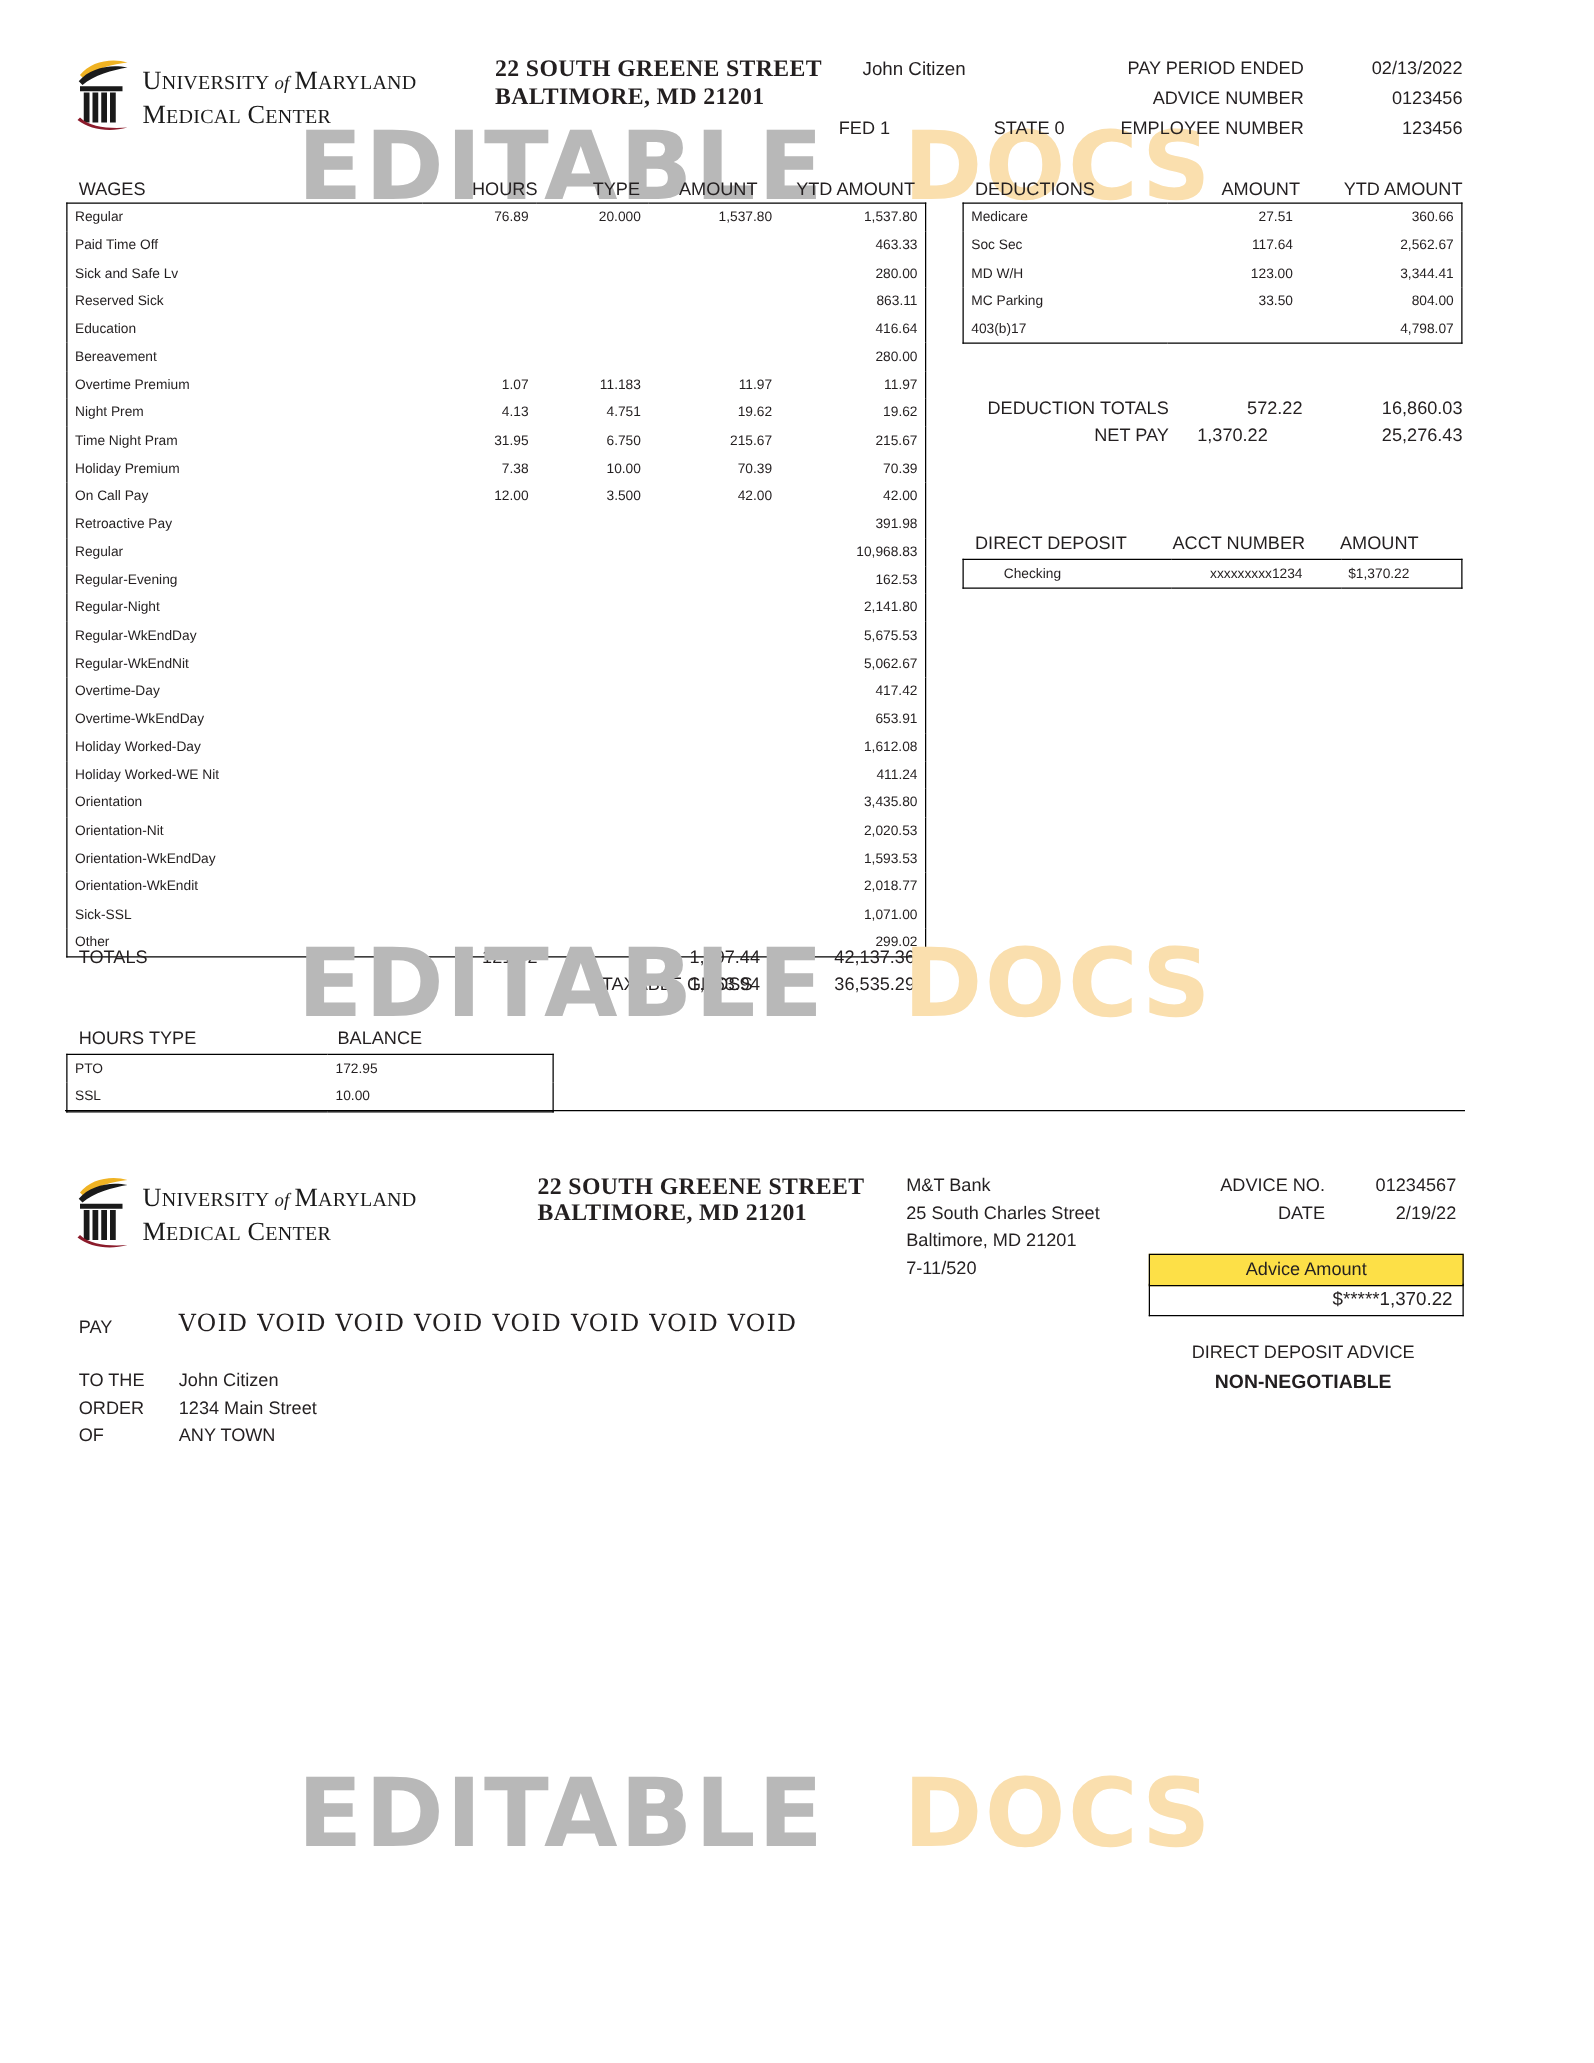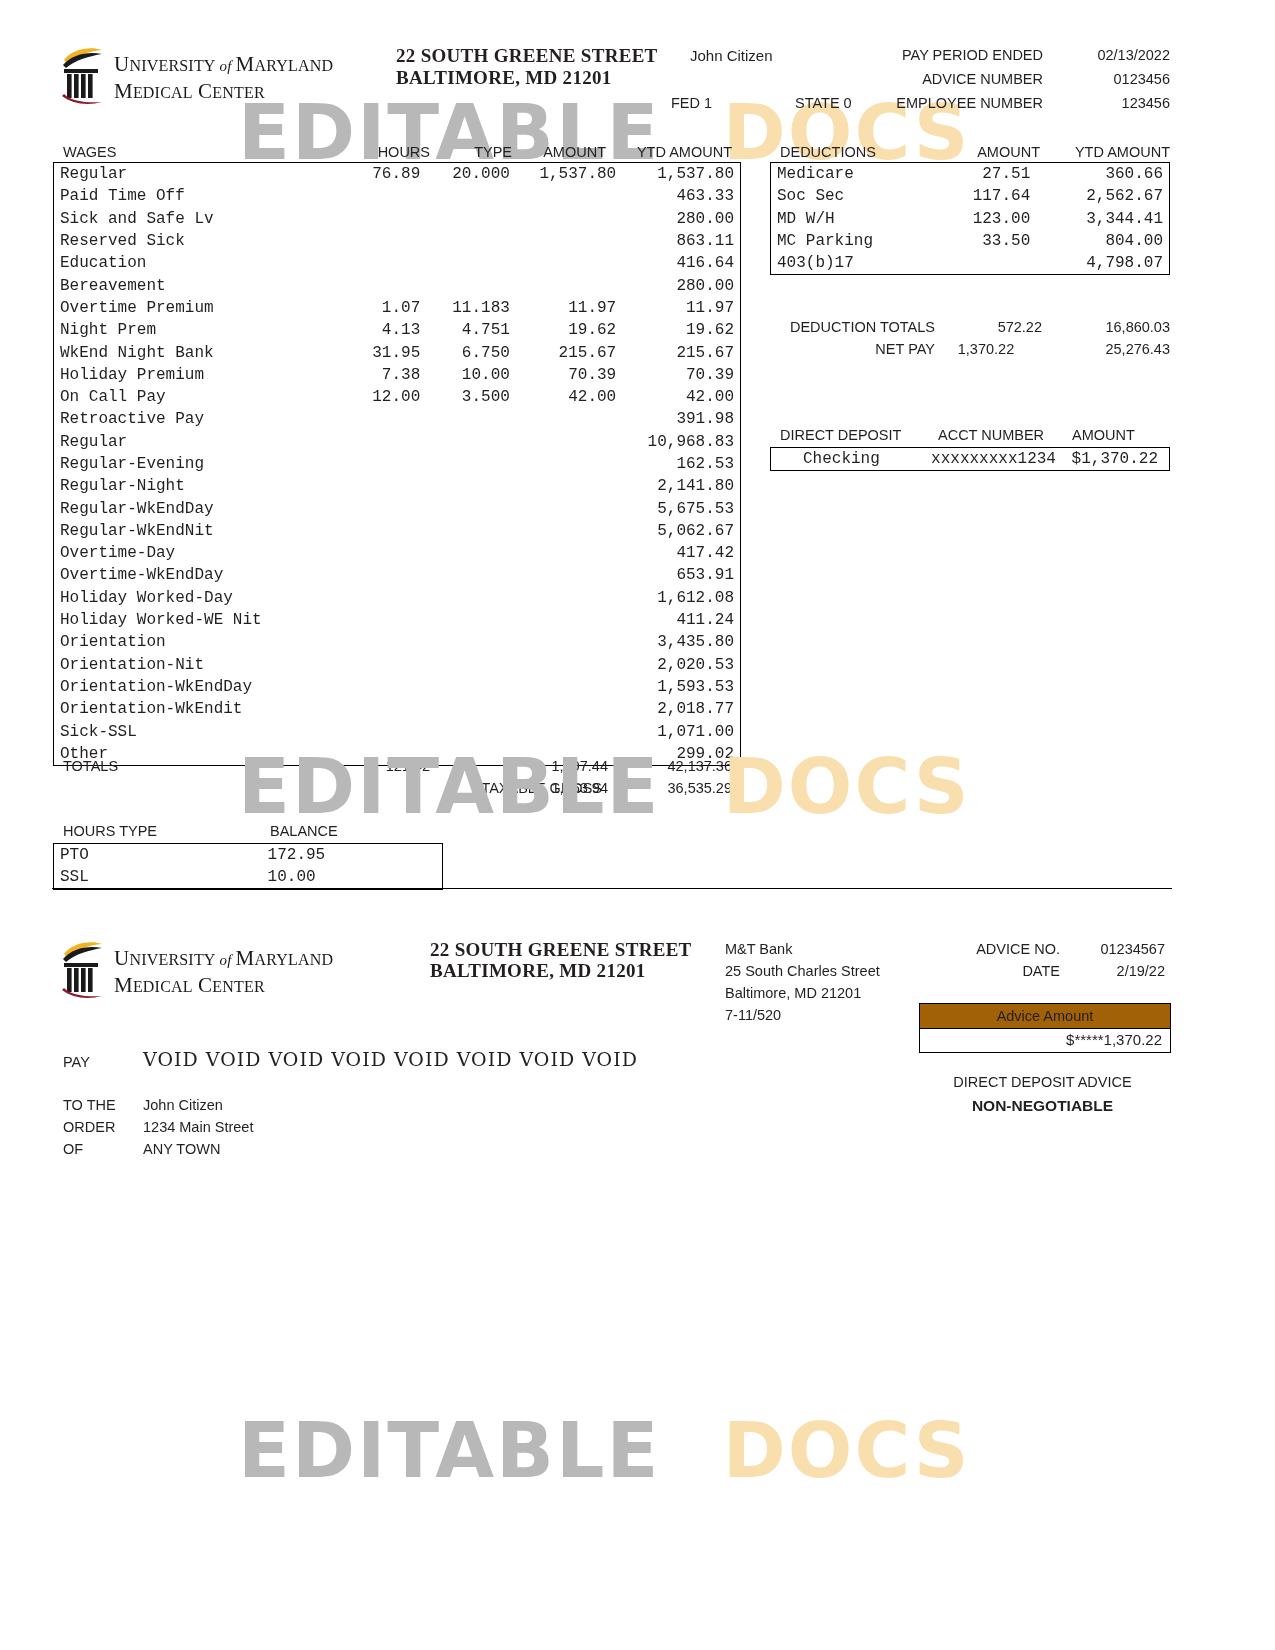--- a/index.html
+++ b/index.html
@@ -28,35 +28,35 @@
   .logo .l1 { font-size:20.5px; letter-spacing:.2px; white-space:nowrap; }
   .logo .l2 { font-size:20.5px; letter-spacing:.2px; white-space:nowrap; margin-top:2px;}
 
   
   .t { position:absolute; white-space:nowrap; font-size:14.5px; line-height:1; }
   .serif-b { font-family:"Liberation Serif", serif; font-weight:bold; font-size:19px; letter-spacing:.3px;}
   .r { text-align:right; }
   .c { text-align:center; }
 
   
-  .tbl { position:absolute; border-collapse:collapse; font-size:16px;font-family:Liberation Mono, monospace; }
+  .tbl { position:absolute; border-collapse:collapse; font-size:11px; }
   .tbl td { padding:0 6px; height:22.3px; vertical-align:middle;
             border:0; white-space:nowrap; }
   .box { border:1px solid #000; }
   .vl { border-left:1px solid #000; }
   .num { text-align:right; }
 
   .hdr { position:absolute; font-size:14.5px; white-space:nowrap; }
 
   hr.sep { position:absolute; border:0; border-top:1px solid #000; margin:0; }
 
   .void { font-family:"DejaVu Serif", serif; font-size:19px;
           letter-spacing:1px; }
 
-  .adv-head { background:#a16207; border:1px solid #000; text-align:center;
+  .adv-head { background:#fde047; border:1px solid #000; text-align:center;
               font-size:14.5px; height:24px; line-height:24px; }
   .adv-val  { border:1px solid #000; border-top:0; text-align:right;
               font-size:15px; height:25px; line-height:25px; padding-right:8px; }
 </style>
 </head>
 <body>
 
 <div class="page">
 
   <div class="wm" id="wm1">
@@ -155,21 +155,21 @@
           <td class="num vl">11.97</td>
         </tr>
       <tr>
           <td>Night Prem</td>
           <td class="num vl">4.13</td>
           <td class="num vl">4.751</td>
           <td class="num vl">19.62</td>
           <td class="num vl">19.62</td>
         </tr>
       <tr>
-          <td>WkEnd Night Bank</td>
+          <td>Time Night Pram</td>
           <td class="num vl">31.95</td>
           <td class="num vl">6.750</td>
           <td class="num vl">215.67</td>
           <td class="num vl">215.67</td>
         </tr>
       <tr>
           <td>Holiday Premium</td>
           <td class="num vl">7.38</td>
           <td class="num vl">10.00</td>
           <td class="num vl">70.39</td>

